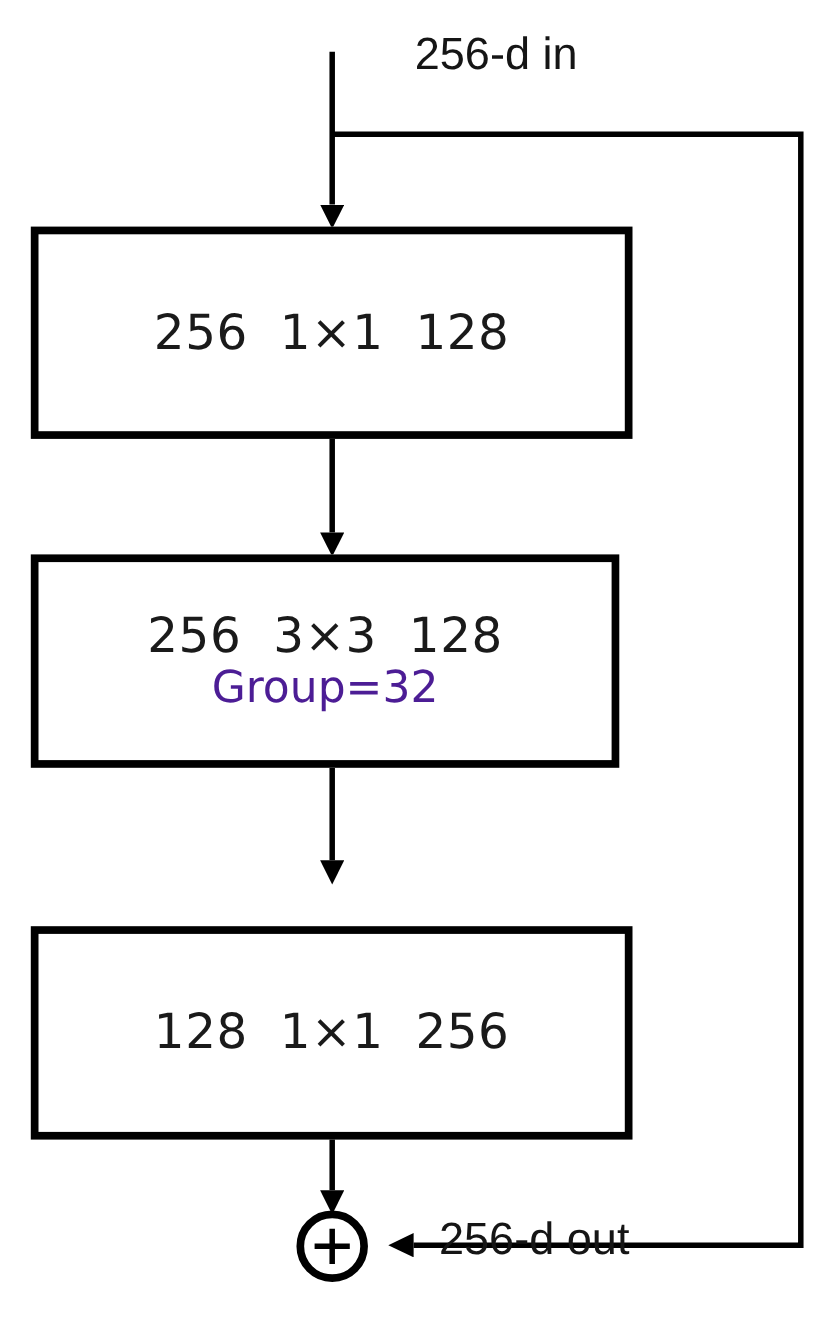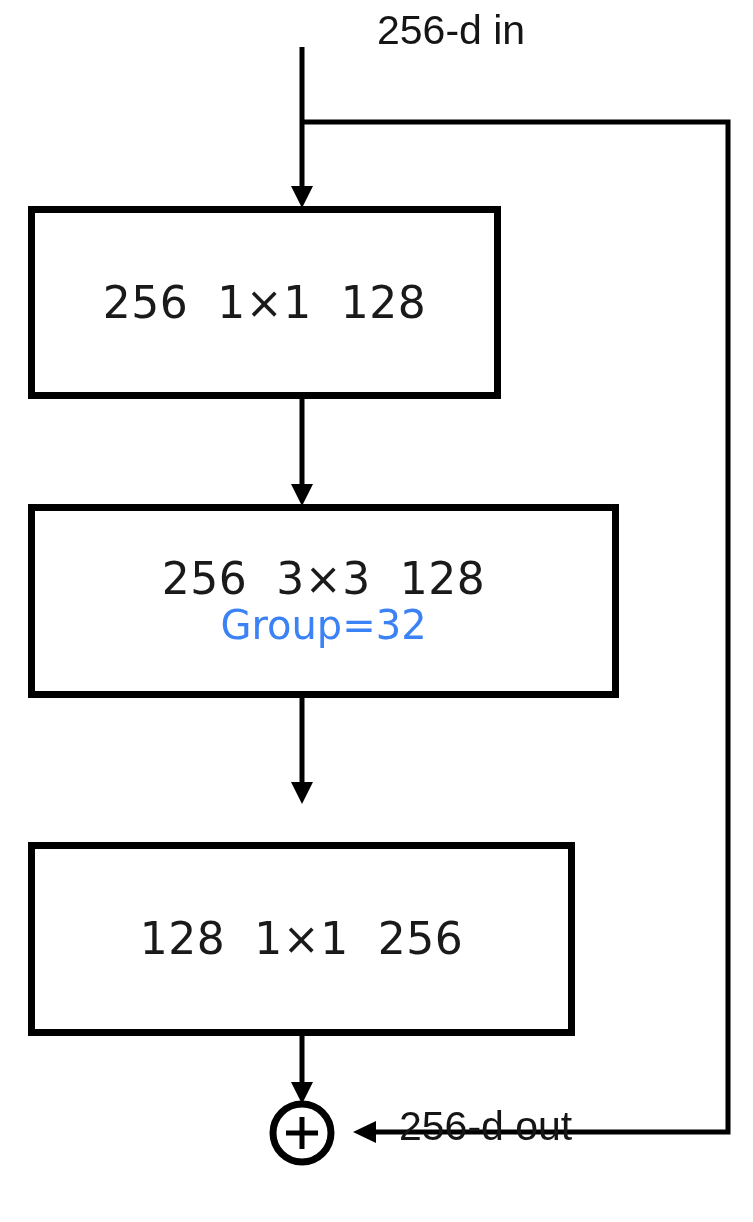--- a/index.html
+++ b/index.html
@@ -39,36 +39,36 @@
   .op-line-main {
     font-family: "DejaVu Sans", sans-serif;
     font-size: 44px;
     color: #1a1a1a;
     letter-spacing: 0.5px;
     white-space: pre;
   }
   .op-line-sub {
     font-family: "DejaVu Sans", sans-serif;
     font-size: 40px;
-    color: #3b82f6;
+    color: #4c1d95;
     white-space: pre;
     margin-top: 2px;
   }
   .edge-label {
     position: absolute;
     font-family: "Liberation Sans", sans-serif;
     font-size: 41px;
     color: #151515;
     white-space: pre;
     line-height: 1;
   }
-  #label-in  { left: 377px; top: 10px; text-align: center; }
+  #label-in  { left: 377px; top: 29px; text-align: center; }
   #label-out { left: 399px; top: 1106px; }
-  #box-1 { left: 28px; top: 206px; width: 473px; height: 193px; }
-  #box-2 { left: 28px; top: 504px; width: 591px; height: 194px; }
+  #box-1 { left: 28px; top: 206px; width: 547px; height: 193px; }
+  #box-2 { left: 28px; top: 504px; width: 535px; height: 194px; }
   #box-3 { left: 28px; top: 802px; width: 547px; height: 194px; margin-top: 40px; }
 </style>
 </head>
 <body>
 
 <div id="stage">
 
   <svg id="wires" viewBox="0 0 753 1222" width="753" height="1222" aria-hidden="true">
     <defs>
       <marker id="arrow-down" markerWidth="26" markerHeight="22" refX="0" refY="11" orient="auto" markerUnits="userSpaceOnUse">

